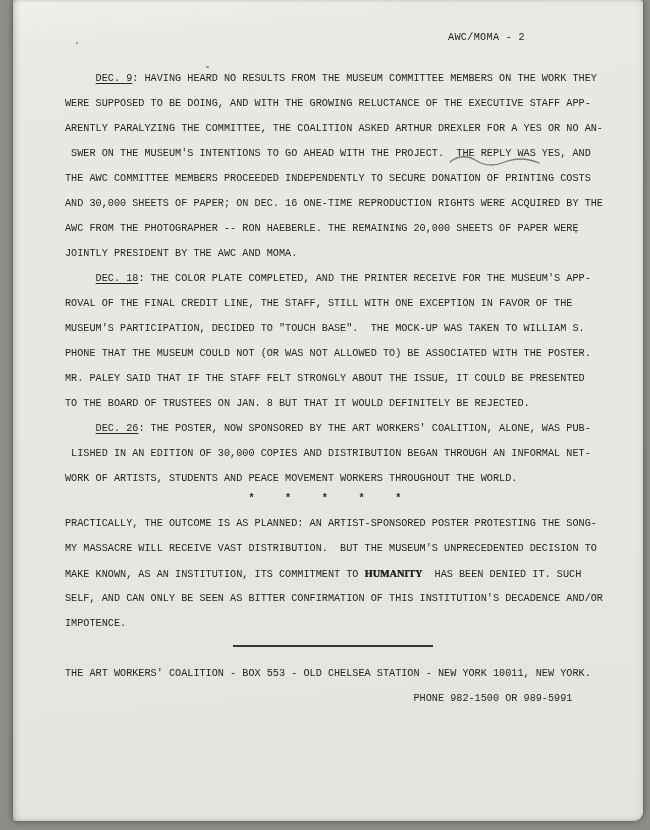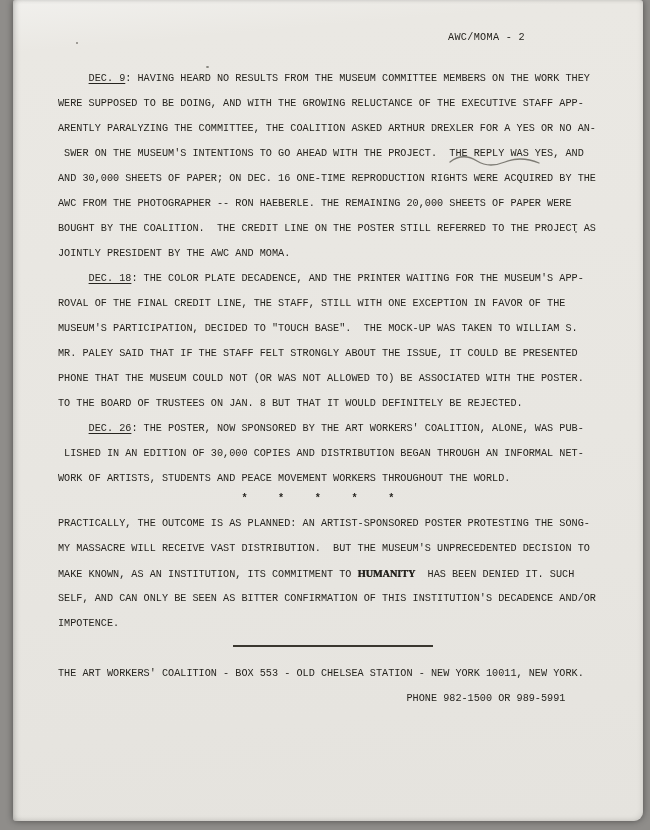--- a/index.html
+++ b/index.html
@@ -18,21 +18,21 @@
                inset 0 3px 5px -3px rgba(0,0,0,.10);
   }
   .pagenum{
     position:absolute;left:448px;top:32px;
     color:#26241f;font-size:10.2px;letter-spacing:.3px;white-space:pre;text-align:right;
   }
   .body-text{
     position:absolute;left:58px;top:66px;
     color:#26241f;font-size:10.2px;
   }
-  .tl{white-space:pre;height:25px;line-height:25px;}
+  .tl{white-space:pre;height:25px;line-height:25px;margin-left:7px;}
   .tl.stars{height:20px;line-height:16px;font-weight:bold;}
   .u{text-decoration:underline;text-underline-offset:2px;}
   .emph{font-weight:bold;text-shadow:.4px 0 0 #26241f;font-family:Liberation Serif, serif;}
   .rule-line{position:relative;height:25px;}
   .rule{
     position:absolute;left:175px;top:9px;width:200px;height:0;
     border-top:2px solid #3a372f;
   }
   .squiggle{position:absolute;left:447px;top:154px;}
   .speck{position:absolute;width:2px;height:2px;border-radius:50%;background:#84827b;}
@@ -50,30 +50,30 @@
 <div class="speck s3"></div>
 
 <div class="pagenum">AWC/MOMA - 2</div>
 
 <div class="body-text">
 
   <div class="tl"><span>     </span><span class="u">DEC. 9</span><span>: HAVING HEARD NO RESULTS FROM THE MUSEUM COMMITTEE MEMBERS ON THE WORK THEY</span></div>
   <div class="tl">WERE SUPPOSED TO BE DOING, AND WITH THE GROWING RELUCTANCE OF THE EXECUTIVE STAFF APP-</div>
   <div class="tl">ARENTLY PARALYZING THE COMMITTEE, THE COALITION ASKED ARTHUR DREXLER FOR A YES OR NO AN-</div>
   <div class="tl"> SWER ON THE MUSEUM'S INTENTIONS TO GO AHEAD WITH THE PROJECT.  THE REPLY WAS YES, AND</div>
+  <div class="tl">THE AWC COMMITTEE MEMBERS PROCEEDED INDEPENDENTLY TO SECURE DONATION OF PRINTING COSTS</div>
   <div class="tl">AND 30,000 SHEETS OF PAPER; ON DEC. 16 ONE-TIME REPRODUCTION RIGHTS WERE ACQUIRED BY THE</div>
   <div class="tl">AWC FROM THE PHOTOGRAPHER -- RON HAEBERLE. THE REMAINING 20,000 SHEETS OF PAPER WERE</div>
-  <div class="tl">BOUGHT BY THE COALITION.  THE CREDIT LINE ON THE POSTER STILL REFERRED TO THE PROJECT AS</div>
   <div class="tl">JOINTLY PRESIDENT BY THE AWC AND MOMA.</div>
 
-  <div class="tl"><span>     </span><span class="u">DEC. 18</span><span>: THE COLOR PLATE DECADENCE, AND THE PRINTER WAITING FOR THE MUSEUM'S APP-</span></div>
+  <div class="tl"><span>     </span><span class="u">DEC. 18</span><span>: THE COLOR PLATE COMPLETED, AND THE PRINTER RECEIVE FOR THE MUSEUM'S APP-</span></div>
   <div class="tl">ROVAL OF THE FINAL CREDIT LINE, THE STAFF, STILL WITH ONE EXCEPTION IN FAVOR OF THE</div>
   <div class="tl">MUSEUM'S PARTICIPATION, DECIDED TO "TOUCH BASE".  THE MOCK-UP WAS TAKEN TO WILLIAM S.</div>
+  <div class="tl">PHONE THAT THE MUSEUM COULD NOT (OR WAS NOT ALLOWED TO) BE ASSOCIATED WITH THE POSTER.</div>
   <div class="tl">MR. PALEY SAID THAT IF THE STAFF FELT STRONGLY ABOUT THE ISSUE, IT COULD BE PRESENTED</div>
-  <div class="tl">PHONE THAT THE MUSEUM COULD NOT (OR WAS NOT ALLOWED TO) BE ASSOCIATED WITH THE POSTER.</div>
   <div class="tl">TO THE BOARD OF TRUSTEES ON JAN. 8 BUT THAT IT WOULD DEFINITELY BE REJECTED.</div>
 
   <div class="tl"><span>     </span><span class="u">DEC. 26</span><span>: THE POSTER, NOW SPONSORED BY THE ART WORKERS' COALITION, ALONE, WAS PUB-</span></div>
   <div class="tl"> LISHED IN AN EDITION OF 30,000 COPIES AND DISTRIBUTION BEGAN THROUGH AN INFORMAL NET-</div>
   <div class="tl">WORK OF ARTISTS, STUDENTS AND PEACE MOVEMENT WORKERS THROUGHOUT THE WORLD.</div>
 
   <div class="tl stars">                              *     *     *     *     *</div>
 
   <div class="tl">PRACTICALLY, THE OUTCOME IS AS PLANNED: AN ARTIST-SPONSORED POSTER PROTESTING THE SONG-</div>
   <div class="tl">MY MASSACRE WILL RECEIVE VAST DISTRIBUTION.  BUT THE MUSEUM'S UNPRECEDENTED DECISION TO</div>

